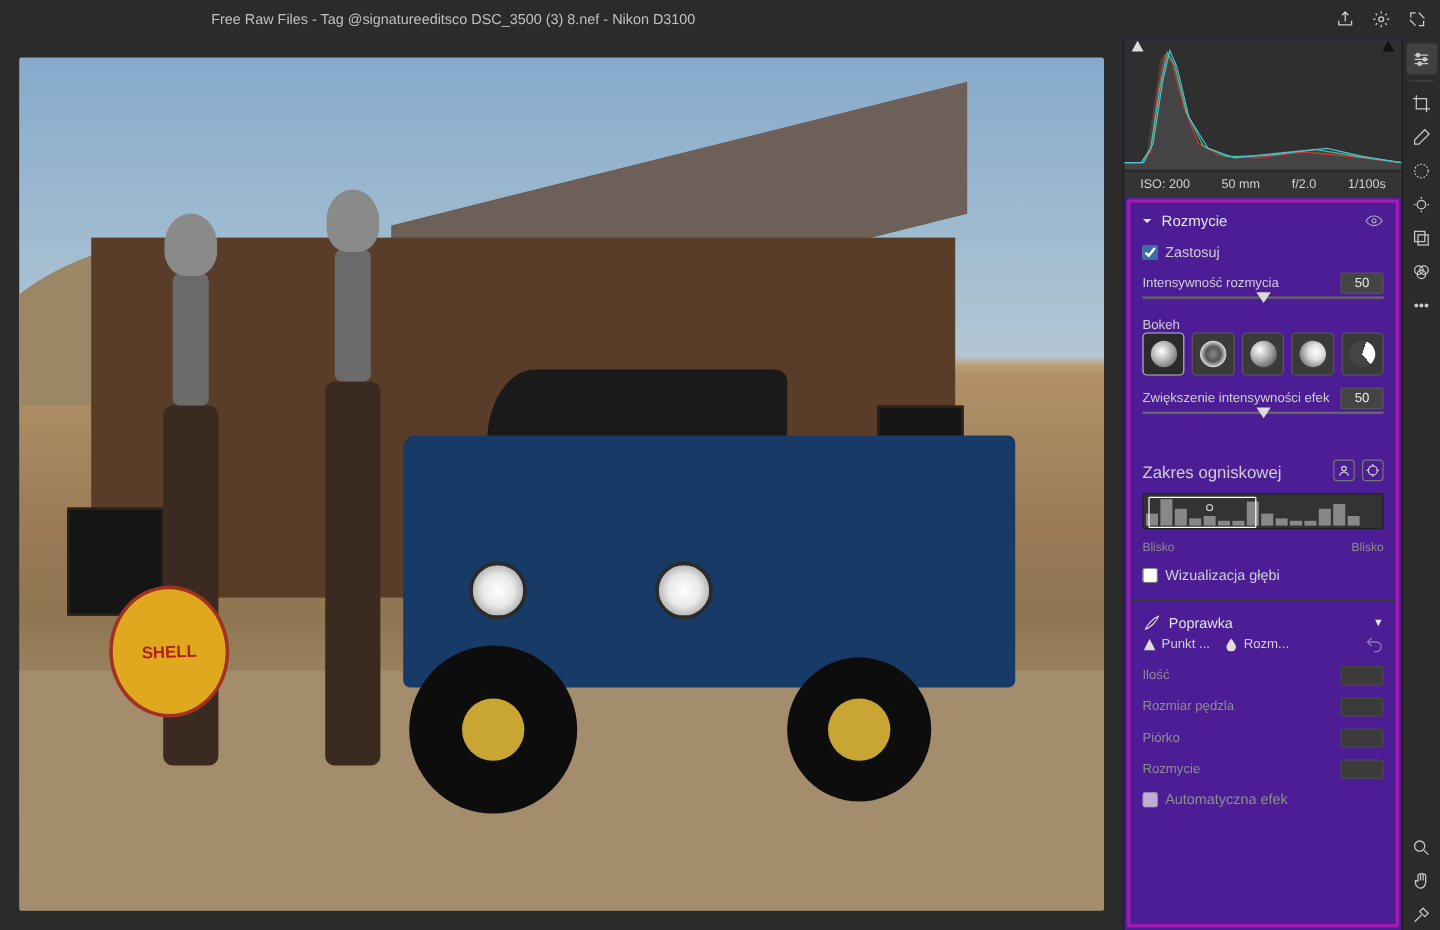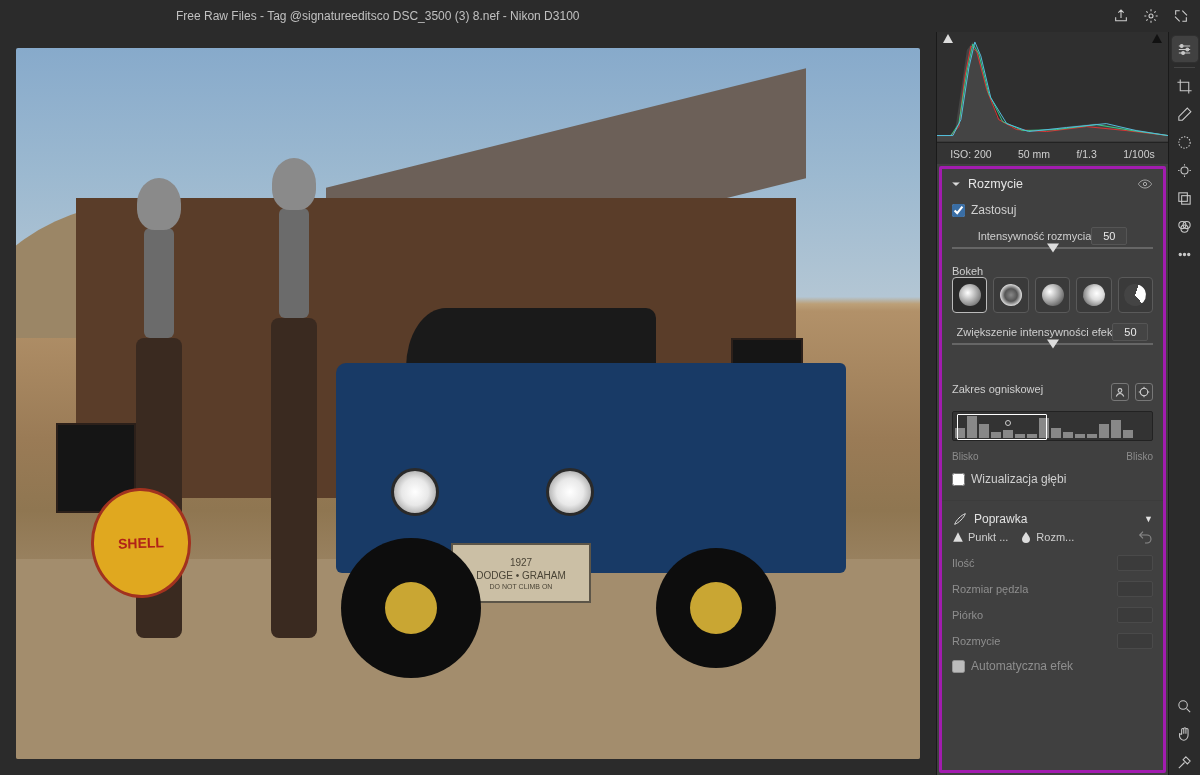--- a/index.html
+++ b/index.html
@@ -39,55 +39,55 @@
   .p2 { left:255px; top:270px; height:320px;}
   .pump-top{position:absolute; left:50%; transform:translateX(-50%); top:-110px; width:30px;height:110px; background:#6b6b6b; border-radius:6px;}
   .pump-bulb{position:absolute; left:50%; transform:translateX(-50%); top:-160px; width:44px;height:52px; background:#8a8a8a; border-radius:50% 50% 40% 40%;}
   .sign{position:absolute; left:75px; top:440px; width:100px;height:110px; background:#e0a81f; border-radius:50%; border:3px solid #a1321f; display:flex; align-items:center; justify-content:center; font-size:14px; color:#b02218; font-weight:bold; transform:rotate(-2deg); text-align:center;}
   .window { position:absolute; background:#151515; border:2px solid #2c201a; }
   .win1 { left:40px; top:375px; width:80px;height:90px;}
   .win2 { left:715px; top:290px; width:72px;height:72px;}
   .plate { position:absolute; left:435px; top:495px; width:140px;height:60px; background:#cbbfa5; border:2px solid #5c5548; font-size:10px; color:#4a4436; display:flex; flex-direction:column; align-items:center; justify-content:center; gap:2px;}
 
   
-  .right { width:232px; background:#404040; border-left:1px solid #1a1a1a; display:flex; flex-direction:column; }
+  .right { width:232px; background:#4c1d95; border-left:1px solid #1a1a1a; display:flex; flex-direction:column; }
   .histogram-wrap { height:132px; position:relative; background:#2f2f2f; }
   .histogram { position:absolute; inset:0; }
   .whitept { position:absolute; top:2px; left:6px; }
   .blackpt { position:absolute; top:2px; right:6px; }
   .tri { width:0;height:0;border-left:5px solid transparent;border-right:5px solid transparent;border-bottom:9px solid #ddd; cursor:pointer; }
   .tri.black { border-bottom-color:#111;}
   .histo-meta { position:absolute; bottom:0;left:0;right:0; height:22px; display:flex; align-items:center; justify-content:space-around; font-size:10.5px; color:#d0d0d0; background:#343434; border-top:1px solid #222;}
 
   .panel-section { border-top:1px solid #222; }
   .section-header { display:flex; align-items:center; gap:8px; height:30px; padding:0 10px; font-size:12.5px; color:#e5e5e5; cursor:pointer;}
   .section-header .chev { width:8px; display:inline-flex; align-items:center; justify-content:center;}
   .eye { margin-left:auto; opacity:.55; width:16px;height:16px;}
   .eye svg{width:16px;height:16px; stroke:#bbb; fill:none; stroke-width:1.4;}
   .highlight { border:3px solid #a21caf; margin:2px; border-radius:2px;}
   .highlight .section-header { }
   .section-body{ padding:4px 10px 10px 10px; display:flex; flex-direction:column; gap:10px; font-size:11px; color:#cfcfcf;}
   .chk { display:flex; align-items:center; gap:6px; font-size:12px;}
   .chk input { accent-color:#3a6ea5; width:13px;height:13px;}
-  .row-label-value { display:flex; align-items:center; justify-content:center; font-size:11px; }
+  .row-label-value { display:flex; align-items:center; justify-content:space-between; font-size:11px; }
   .numbox { width:36px;height:18px; background:#444; border:1px solid #555; color:#eaeaea; font-size:11px; text-align:center; border-radius:2px;}
   .slider { position:relative; height:14px; margin-top:-4px;}
   .slider-track { position:absolute; left:0;right:0; top:50%; height:2px; background:#666; transform:translateY(-50%);}
   .slider-thumb { position:absolute; top:50%; width:0;height:0; transform:translate(-50%,-50%); border-left:6px solid transparent;border-right:6px solid transparent;border-top:9px solid #dcdcdc; cursor:pointer;}
   .sub-label { font-size:11px; color:#cfcfcf; }
   .bokeh-row { display:flex; gap:6px;}
   .bokeh-btn { width:36px;height:36px; border:1px solid #5a5a5a; background:#3a3a3a; border-radius:4px; cursor:pointer; display:flex; align-items:center; justify-content:center;}
   .bokeh-btn.selected { background:#2a2a2a; border-color:#bbb;}
   .bokeh-shape{ width:22px;height:22px; border-radius:50%; background:radial-gradient(circle at 40% 40%, #fff 0%, #ccc 30%, #555 95%); }
   .bk2 .bokeh-shape{ background:radial-gradient(circle at 50% 50%, #888 0%, #555 40%, #ddd 70%, #333 100%);}
   .bk3 .bokeh-shape{ background:radial-gradient(circle at 35% 35%, #fff 0%, #aaa 45%, #333 100%);}
   .bk4 .bokeh-shape{ background:radial-gradient(circle at 60% 40%, #fff 0%, #ddd 35%, #444 100%); transform:rotate(15deg);}
   .bk5 .bokeh-shape{ background:conic-gradient(#fff 0deg 120deg,#444 120deg 360deg); transform:rotate(20deg);}
 
-  .focal-row-head { display:flex; align-items:flex-start; justify-content:space-between; font-size:11px;}
+  .focal-row-head { display:flex; align-items:flex-end; justify-content:space-between; font-size:14px;}
   .focal-icons { display:flex; gap:6px;}
   .mini-icon { width:18px;height:18px; border:1px solid #777; border-radius:3px; display:flex;align-items:center;justify-content:center; cursor:pointer;}
   .mini-icon svg{width:12px;height:12px;stroke:#ccc; fill:none; stroke-width:1.4;}
   .focal-graph{ height:30px; background:#333; border:1px solid #222; display:flex; align-items:flex-end; padding:2px; gap:2px; position:relative; border-radius:2px;}
   .focal-graph .sel{ position:absolute; left:4px;top:2px; height:26px; width:45%; border:1px solid #fff; border-radius:1px;}
   .fb{ background:#888; width:10px;}
   .focal-dist{ display:flex; justify-content:space-between; font-size:10px; color:#8c8c8c;gap:29px;}
 
   .correction-head { display:flex; align-items:center; gap:6px; font-size:12px; color:#e2e2e2; padding-top:4px;}
   .correction-head .drop{ margin-left:auto; font-size:9px;}
@@ -153,25 +153,20 @@
           </div>
         <div class="pump p2">
             <div class="pump-top"></div>
             <div class="pump-bulb"></div>
           </div>
         <div class="sign">SHELL</div>
         <div class="truck-cab"></div>
         <div class="truck-body"></div>
         <div class="headlight hl1"></div>
         <div class="headlight hl2"></div>
-        <div class="plate">
-          <span>1927</span>
-          <span>DODGE • GRAHAM</span>
-          <span style="font-size:7px">DO NOT CLIMB ON</span>
-        </div>
         <div class="wheel w1">
             <div class="hub"></div>
           </div>
         <div class="wheel w2">
             <div class="hub"></div>
           </div>
       </div>
     </div>
 
     <div class="right">
@@ -181,21 +176,21 @@
         <span class="blackpt tri black"></span>
         <svg class="histogram" viewBox="0 0 232 110" preserveAspectRatio="none">
           <path d="M0,104 L12,104 18,100 24,60 30,18 36,10 42,20 50,55 60,85 75,96 95,100 130,95 160,92 200,98 232,104 L232,110 L0,110 Z" fill="#555" opacity="0.55"></path>
           <path d="M0,104 L14,104 22,95 28,45 34,14 40,20 50,58 62,88 80,98 110,100 150,95 190,99 232,104" stroke="#d33" fill="none" stroke-width="1"></path>
           <path d="M0,104 L14,104 22,92 30,40 36,12 42,22 52,62 66,90 86,99 120,98 160,93 196,99 232,104" stroke="#3c8" fill="none" stroke-width="1"></path>
           <path d="M0,104 L16,104 24,88 32,36 38,10 44,24 54,66 70,92 92,100 130,96 170,92 200,99 232,104" stroke="#5bd" fill="none" stroke-width="1"></path>
         </svg>
         <div class="histo-meta">
           <span>ISO: 200</span>
           <span>50 mm</span>
-          <span>f/1.3</span>
+          <span>f/2.0</span>
           <span>1/100s</span>
         </div>
       </div>
 
 
       <div class="panel-section highlight" style="flex:1; overflow:auto;">
         <div class="section-header">
           <span class="chev">
               <svg viewBox="0 0 10 10">
                 <path d="M1 3l4 4 4-4"></path>

